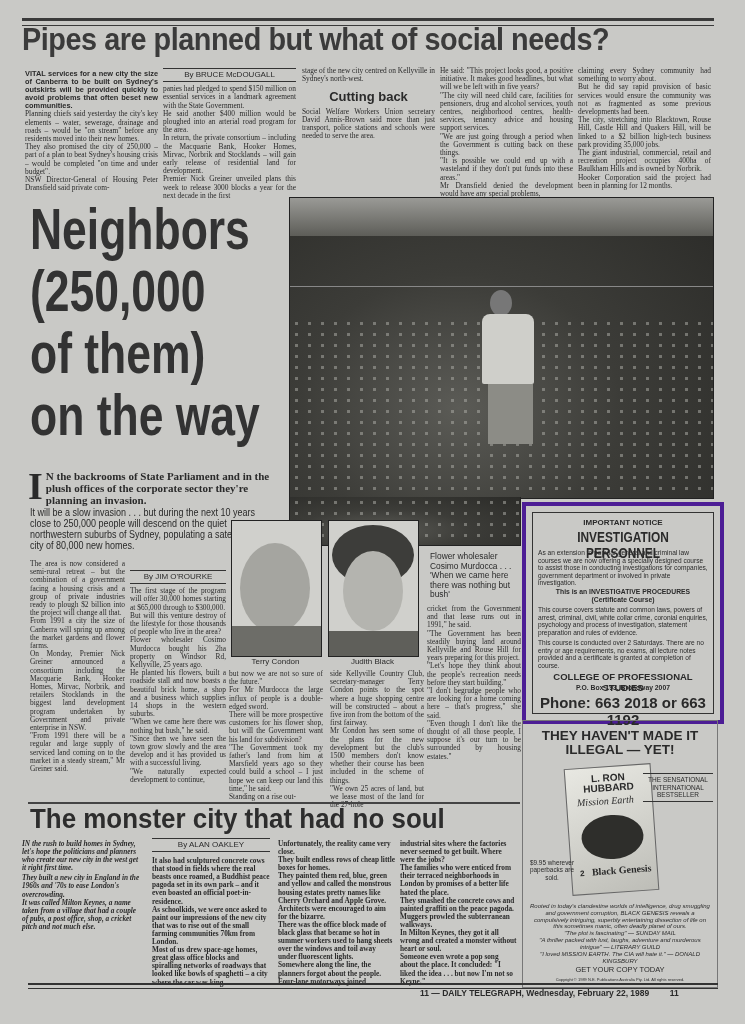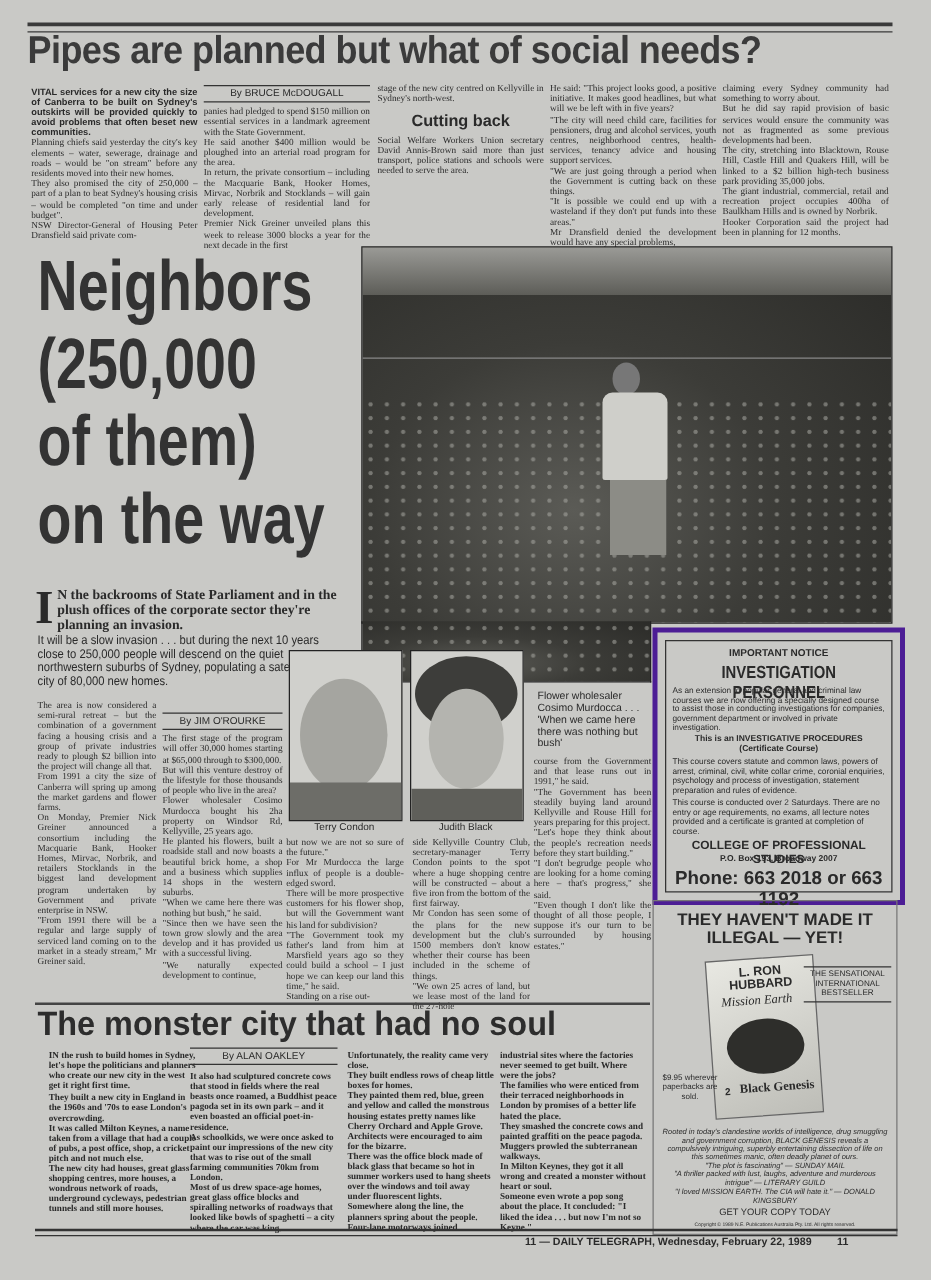--- a/index.html
+++ b/index.html
@@ -133,21 +133,21 @@
   <p>"The Government took my father's land from him at Marsfield years ago so they could build a school – I just hope we can keep our land this time," he said.</p>
   <p>Standing on a rise out-</p>
 </div>
 <div class="abs col" style="left:330px;top:670px;width:94px;">
   <p>side Kellyville Country Club, secretary-manager Terry Condon points to the spot where a huge shopping centre will be constructed – about a five iron from the bottom of the first fairway.</p>
   <p>Mr Condon has seen some of the plans for the new development but the club's 1500 members don't know whether their course has been included in the scheme of things.</p>
   <p>"We own 25 acres of land, but we lease most of the land for the 27-hole</p>
 </div>
 <div class="abs" style="left:430px;top:552px;width:90px;font-family:'Liberation Sans',sans-serif;font-size:8.4px;line-height:9.5px;">Flower wholesaler Cosimo Murdocca . . . 'When we came here there was nothing but bush'</div>
 <div class="abs col" style="left:427px;top:605px;width:94px;">
-  <p>course from the Government and that lease runs out in 1991," he said.</p>
+  <p>cricket from the Government and that lease runs out in 1991," he said.</p>
   <p>"The Government has been steadily buying land around Kellyville and Rouse Hill for years preparing for this project.</p>
   <p>"Let's hope they think about the people's recreation needs before they start building."</p>
   <p>"I don't begrudge people who are looking for a home coming here – that's progress," she said.</p>
   <p>"Even though I don't like the thought of all those people, I suppose it's our turn to be surrounded by housing estates."</p>
 </div>
 
 <div class="abs ad ad1" style="left:522px;top:502px;width:194px;height:214px;">
   <div class="inner"></div>
   <div class="abs adt" style="left:10px;top:12px;width:174px;font-weight:bold;font-size:8px;">IMPORTANT NOTICE</div>
   <div class="abs adt" style="left:10px;top:23px;width:174px;font-weight:bold;font-size:14px;transform:scaleX(0.85);">INVESTIGATION PERSONNEL</div>
@@ -175,39 +175,38 @@
   <div class="abs" style="left:6px;top:182px;width:182px;font-family:'Liberation Sans',sans-serif;font-style:italic;font-size:6px;line-height:6.8px;text-align:center;">Rooted in today's clandestine worlds of intelligence, drug smuggling and government corruption, BLACK GENESIS reveals a compulsively intriguing, superbly entertaining dissection of life on this sometimes manic, often deadly planet of ours.</div>
   <div class="abs" style="left:6px;top:209px;width:182px;font-family:'Liberation Sans',sans-serif;font-style:italic;font-size:6px;line-height:6.8px;text-align:center;">"The plot is fascinating" — SUNDAY MAIL</div>
   <div class="abs" style="left:6px;top:216px;width:182px;font-family:'Liberation Sans',sans-serif;font-style:italic;font-size:6px;line-height:6.8px;text-align:center;">"A thriller packed with lust, laughs, adventure and murderous intrigue" — LITERARY GUILD</div>
   <div class="abs" style="left:6px;top:230px;width:182px;font-family:'Liberation Sans',sans-serif;font-style:italic;font-size:6px;line-height:6.8px;text-align:center;">"I loved MISSION EARTH. The CIA will hate it." — DONALD KINGSBURY</div>
   <div class="abs adt" style="left:0;top:244px;width:194px;font-size:7.5px;">GET YOUR COPY TODAY</div>
   <div class="abs adt" style="left:0;top:256px;width:194px;font-size:4px;">Copyright © 1989 N.E. Publications Australia Pty. Ltd. All rights reserved.</div>
 </div>
 
 <div class="abs" style="left:28px;top:802px;width:492px;height:2px;background:#444;"></div>
 <div class="abs h2">The monster city that had no soul</div>
-<div class="abs bot" style="left:39px;top:840px;width:118px;">
+<div class="abs bot" style="left:22px;top:840px;width:118px;font-style:italic;">
   <p style="margin:0 0 2px;">IN the rush to build homes in Sydney, let's hope the politicians and planners who create our new city in the west get it right first time.</p>
   <p style="margin:0;">They built a new city in England in the 1960s and '70s to ease London's overcrowding.</p>
   <p style="margin:0;">It was called Milton Keynes, a name taken from a village that had a couple of pubs, a post office, shop, a cricket pitch and not much else.</p>
-  <p style="margin:0;">The new city had houses, great glass shopping centres, more houses, a wondrous network of roads, underground cycleways, pedestrian tunnels and still more houses.</p>
 </div>
 <div class="abs bot" style="left:152px;top:838px;width:118px;">
   <div class="byline" style="font-weight:normal;margin-bottom:5px;">By ALAN OAKLEY</div>
   <p style="margin:0;">It also had sculptured concrete cows that stood in fields where the real beasts once roamed, a Buddhist peace pagoda set in its own park – and it even boasted an official poet-in-residence.</p>
   <p style="margin:0;">As schoolkids, we were once asked to paint our impressions of the new city that was to rise out of the small farming communities 70km from London.</p>
   <p style="margin:0;">Most of us drew space-age homes, great glass office blocks and spiralling networks of roadways that looked like bowls of spaghetti – a city where the car was king.</p>
 </div>
 <div class="abs bot" style="left:278px;top:840px;width:118px;">
   <p style="margin:0;">Unfortunately, the reality came very close.</p>
   <p style="margin:0;">They built endless rows of cheap little boxes for homes.</p>
   <p style="margin:0;">They painted them red, blue, green and yellow and called the monstrous housing estates pretty names like Cherry Orchard and Apple Grove.</p>
   <p style="margin:0;">Architects were encouraged to aim for the bizarre.</p>
   <p style="margin:0;">There was the office block made of black glass that became so hot in summer workers used to hang sheets over the windows and toil away under fluorescent lights.</p>
-  <p style="margin:0;">Somewhere along the line, the planners spring about the people.</p>
+  <p style="margin:0;">Somewhere along the line, the planners forgot about the people.</p>
   <p style="margin:0;">Four-lane motorways joined</p>
 </div>
 <div class="abs bot" style="left:400px;top:840px;width:118px;">
   <p style="margin:0;">industrial sites where the factories never seemed to get built. Where were the jobs?</p>
   <p style="margin:0;">The families who were enticed from their terraced neighborhoods in London by promises of a better life hated the place.</p>
   <p style="margin:0;">They smashed the concrete cows and painted graffiti on the peace pagoda. Muggers prowled the subterranean walkways.</p>
   <p style="margin:0;">In Milton Keynes, they got it all wrong and created a monster without heart or soul.</p>
   <p style="margin:0;">Someone even wrote a pop song about the place. It concluded: "I liked the idea . . . but now I'm not so Keyne."</p>
 </div>
 

